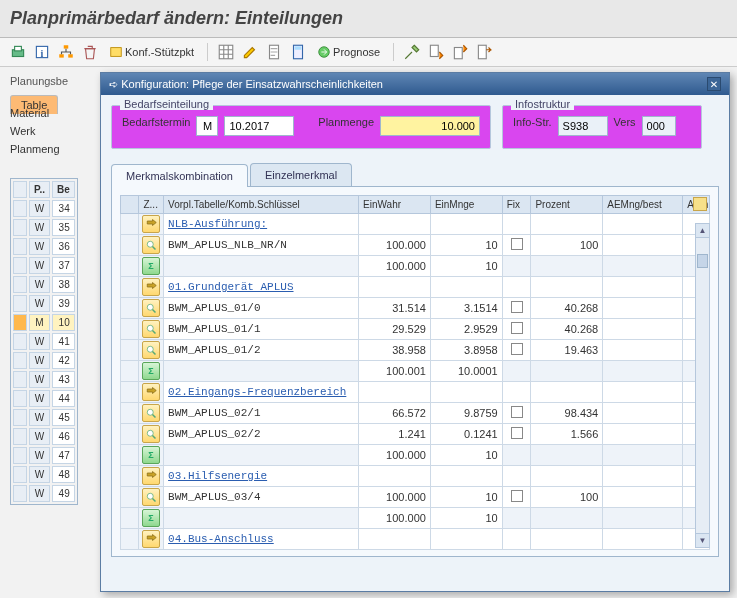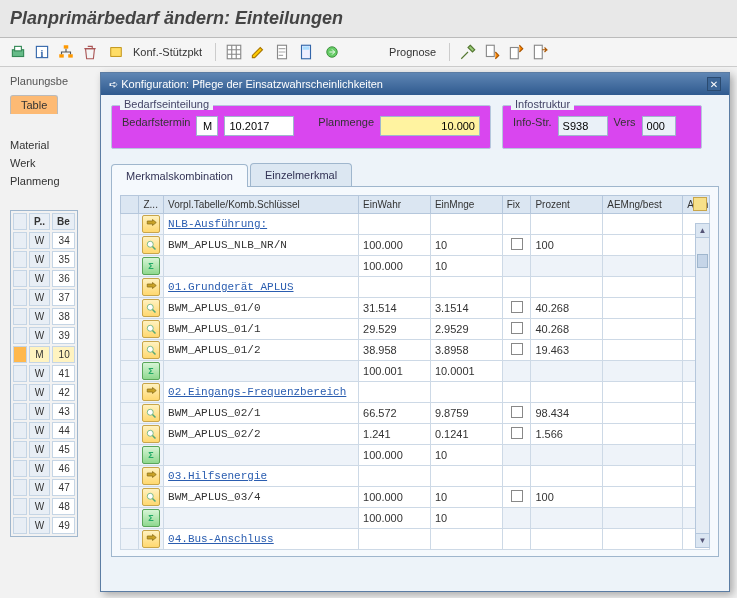--- a/index.html
+++ b/index.html
@@ -1,25 +1,25 @@
 <!DOCTYPE html>
 <html><head>
 <meta charset="utf-8">
 <style>
   * { box-sizing: border-box; margin:0; padding:0; }
   body { font-family: Arial, sans-serif; font-size: 11px; background: #f2f2f2; width:737px; height:598px; overflow:hidden; position:relative; color:#333; }
   .page-title { font-size: 18px; font-weight:bold; color:#444; background:#e8e8e8; padding:8px 10px; border-bottom:1px solid #bbb; font-style:italic; }
   .toolbar { background:#f5f5f5; padding:4px 8px; border-bottom:1px solid #ccc; display:flex; align-items:center; gap:4px; }
   .tb-btn { display:inline-flex; align-items:center; justify-content:center; width:20px; height:20px; border:1px solid transparent; border-radius:2px; cursor:pointer; }
   .tb-sep { width:1px; height:18px; background:#ccc; margin:0 4px; }
-  .tb-label { font-size:11px; color:#333; margin-left:10px;text-align:right; }
+  .tb-label { font-size:11px; color:#333; margin-left:2px;text-align:right; }
   .main-area { padding:6px 10px; position:relative; }
   .bg-label { color:#555; font-size:11px; padding:2px 0; }
   .tab-stub { display:inline-block; background:#fdba74; border:1px solid #bbb; border-bottom:none; border-radius:3px 3px 0 0; padding:3px 10px; font-size:11px; margin-top:6px; color:#333;}
-  .left-panel { position:absolute; left:10px; top:136px; }
+  .left-panel { position:absolute; left:10px; top:104px; }
   .left-panel .row { padding:3px 0; color:#333; }
   .mini-table { border:1px solid #9fb6cd; margin-top:20px; }
   .mini-table th, .mini-table td { border:1px solid #c5d5e5; padding:2px 4px; font-size:10px; background:#e8eef5; text-align:left; }
   .mini-table td { background:#fff; text-align:right; }
   .mini-table td.m { background:#e8eef5; text-align:center;}
   .mini-table tr.sel td { background:#fff3c0; }
   .mini-table tr.sel td:first-child { background:#ffb84d; }
 
   
   .dialog { position:absolute; left:100px; top:72px; width:630px; height:520px; background:#edf3f9; border:1px solid #5b7ca3; box-shadow:3px 3px 8px rgba(0,0,0,0.3); }
@@ -38,21 +38,21 @@
   .tiny { width:22px; text-align:center; }
 
   .tabs { margin-top:14px; display:flex; align-items:flex-end; border-bottom:1px solid #9fb6cd; }
   .tab { padding:5px 14px; font-size:11px; border:1px solid #9fb6cd; border-bottom:none; border-radius:4px 4px 0 0; background:#dce7f2; color:#335; cursor:pointer; margin-right:2px; }
   .tab.active { background:#f5f9fd; font-weight:normal; position:relative; top:1px; }
   .tab-panel { border:1px solid #9fb6cd; border-top:none; background:#f5f9fd; padding:8px; height:370px; overflow:hidden; position:relative; }
 
   .grid { width:100%; border-collapse:collapse; table-layout:fixed; }
   .grid th { background:#dbe6f2; border:1px solid #b5c7dc; font-size:10px; font-weight:normal; color:#333; padding:3px 4px; text-align:left; white-space:nowrap; overflow:hidden; }
   .grid td { border:1px solid #cdd9e6; background:#fff; font-size:11px; padding:2px 4px; height:20px; white-space:nowrap; overflow:hidden; }
-  .grid td.num { font-family:inherit;margin-left:12px; }
+  .grid td.num { text-align:right; font-family:inherit;margin-left:12px; }
   .grid td.link { color:#2a5db0; font-family:"Courier New",monospace; text-decoration:underline; cursor:pointer; }
   .grid td.mono { font-family:"Courier New",monospace; }
   .grid td.iconcell { text-align:center; padding:1px; background:#eef3f9; }
   .grid tr.sum td { background:#eef3f9; }
   .grid tr.sum td.num { background:#fff; }
   .chk { width:12px; height:12px; border:1px solid #888; display:inline-block; background:#fff; }
   .icon-sq { width:18px; height:18px; display:inline-flex; align-items:center; justify-content:center; border:1px solid #c8a54a; background:linear-gradient(#fff2c0,#ffd870); border-radius:2px; }
   .icon-sq.green { border-color:#5aa65a; background:linear-gradient(#d6f5d6,#8fd88f); }
   .icon-sq svg { width:12px; height:12px; }
   .corner-btn { position:absolute; width:14px; height:14px; background:#f7e08a; border:1px solid #c8a54a; right:2px; }
@@ -120,21 +120,21 @@
         <rect x="4" y="2" width="8" height="12" fill="#fff" stroke="#888"></rect>
         <path d="M5 5H11M5 8H11M5 11H9" stroke="#aaa"></path>
       </svg>
     </span>
   <span class="tb-btn">
       <svg viewBox="0 0 16 16">
         <rect x="4" y="2" width="8" height="12" fill="#eef" stroke="#36a"></rect>
         <rect x="5" y="3" width="6" height="3" fill="#adf"></rect>
       </svg>
     </span>
-  <span class="tb-btn" style="width:auto;padding:0 4px;gap:40px;">
+  <span class="tb-btn" style="width:auto;padding:0 4px;">
       <svg width="14" height="14" viewBox="0 0 16 16">
         <circle cx="8" cy="8" r="6" fill="#6c6" stroke="#383"></circle>
         <path d="M5 8 L11 8 M8 5 L11 8 L8 11" stroke="#fff" fill="none"></path>
       </svg>
       <span class="tb-label">Prognose</span>
     </span>
   <span class="tb-sep"></span>
   <span class="tb-btn">
       <svg viewBox="0 0 16 16">
         <path d="M2 14 L8 8 M10 2 L14 6 L12 8 L8 4 Z" fill="#9c7" stroke="#573"></path>

